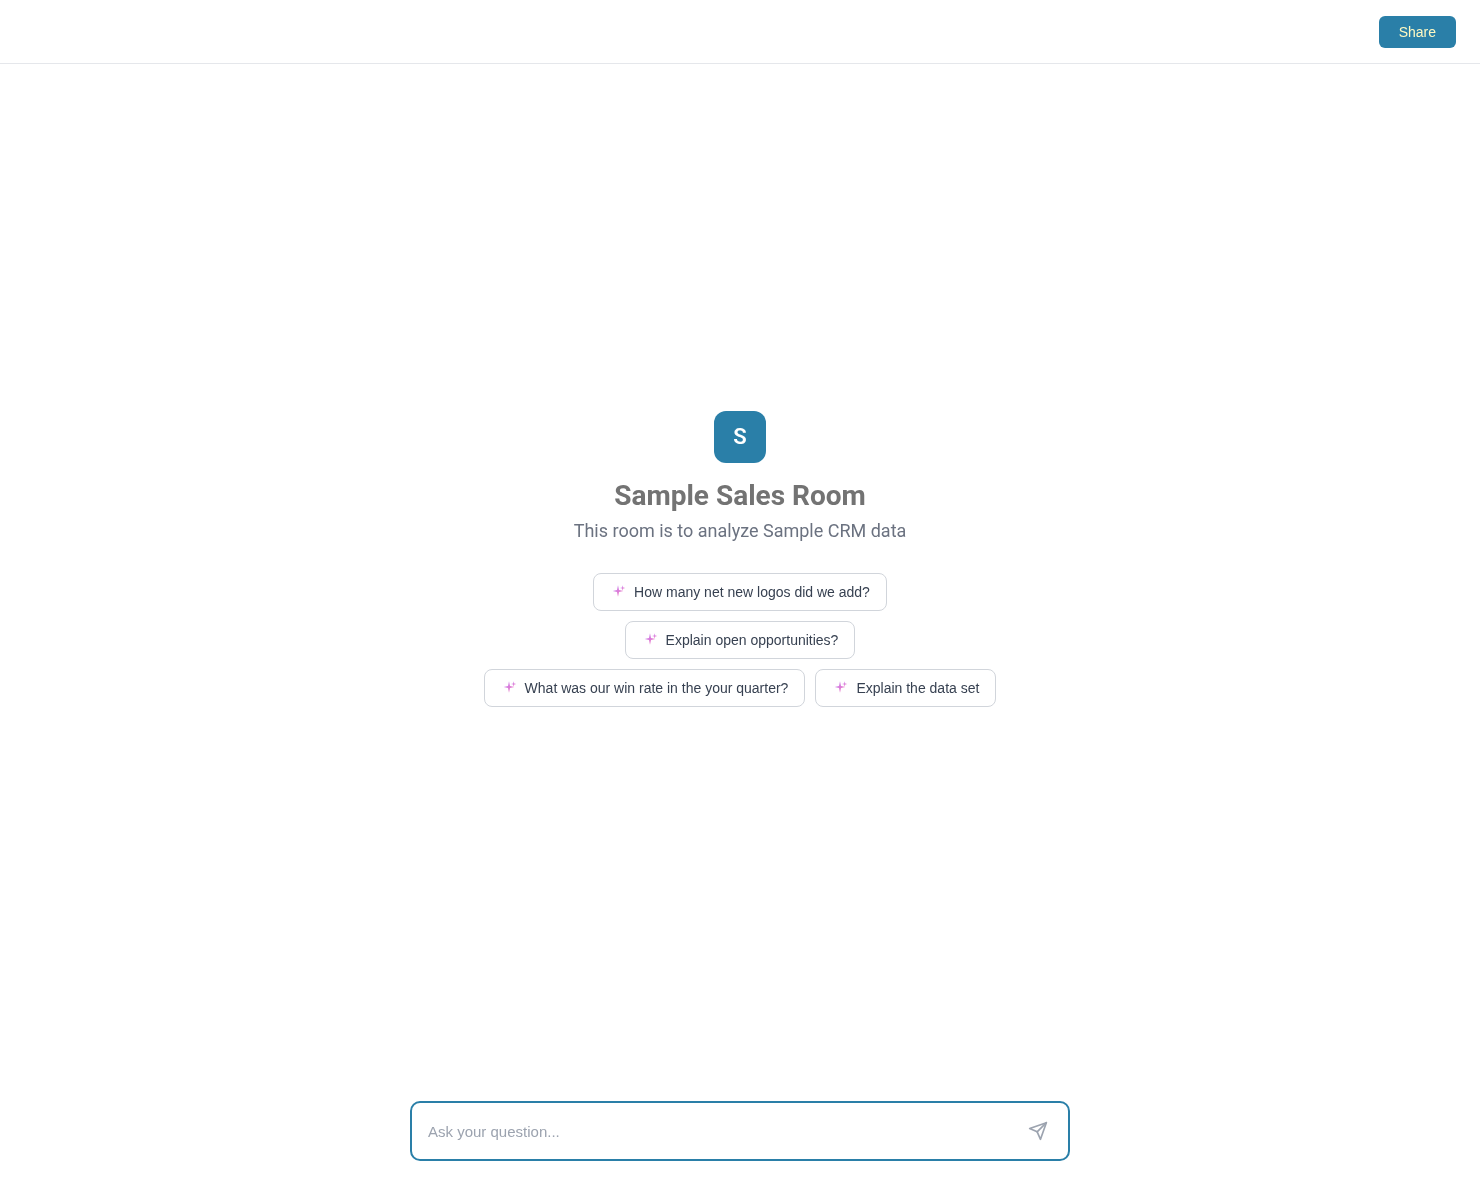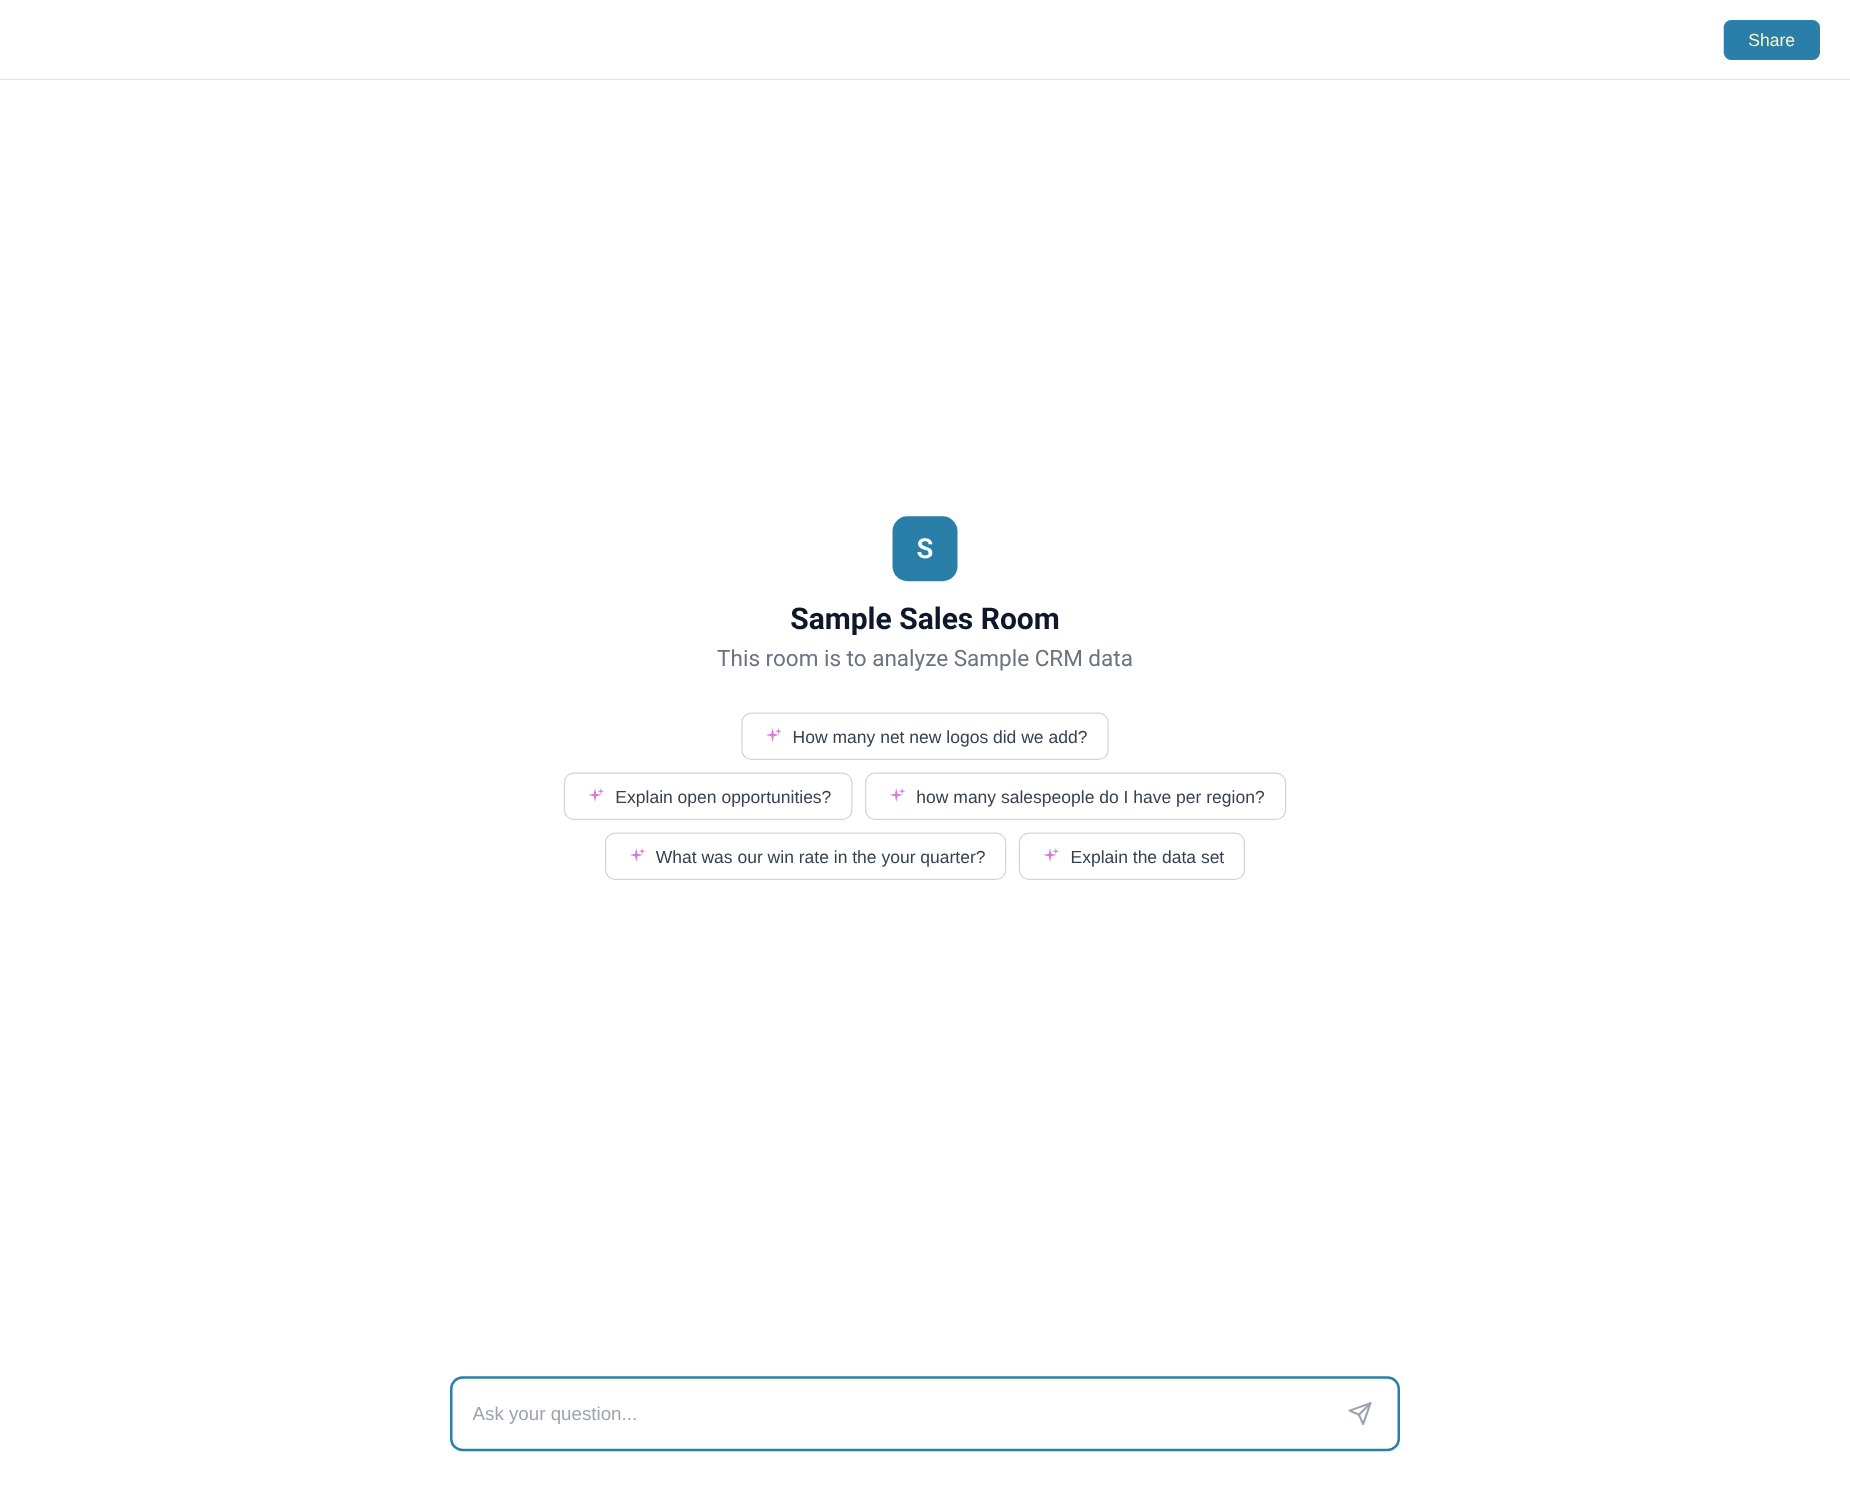--- a/index.html
+++ b/index.html
@@ -59,23 +59,23 @@
       align-items: center;
       justify-content: center;
       color: #ffffff;
       font-size: 22px;
       font-weight: 600;
       margin-bottom: 16px;
     }
 
     
     .room-title {
-      font-size: 24px;
+      font-size: 28px;
       font-weight: 700;
-      color: #0f172a;
+      color: #737373;
       margin-bottom: 8px;
     }
 
     
     .room-subtitle {
       font-size: 18px;
       color: #6b7280;
       margin-bottom: 32px;
     }
 
@@ -115,21 +115,21 @@
       height: 16px;
       flex-shrink: 0;
     }
 
     
     .bottom-bar {
       position: absolute;
       bottom: 32px;
       left: 50%;
       transform: translateX(-50%);
-      width: 760px;
+      width: 660px;
     }
 
     .input-container {
       display: flex;
       align-items: center;
       border: 2px solid #2a7fa8;
       border-radius: 10px;
       padding: 14px 16px;
       background-color: #ffffff;
     }
@@ -199,33 +199,20 @@
           <defs>
             <linearGradient id="sparkle-grad3" x1="0%" y1="0%" x2="100%" y2="100%">
               <stop offset="0%" style="stop-color:#c084fc"></stop>
               <stop offset="100%" style="stop-color:#f472b6"></stop>
             </linearGradient>
           </defs>
           <path d="M12 2L13.5 9L20 10.5L13.5 12L12 19L10.5 12L4 10.5L10.5 9L12 2Z" fill="url(#sparkle-grad3)"></path>
           <path d="M19 2L19.8 5.2L23 6L19.8 6.8L19 10L18.2 6.8L15 6L18.2 5.2L19 2Z" fill="url(#sparkle-grad3)"></path>
         </svg>
         <span>Explain open opportunities?</span>
-      </button>
-      <button class="suggestion-chip">
-        <svg class="sparkle-icon" viewBox="0 0 24 24" fill="none" xmlns="http://www.w3.org/2000/svg">
-          <defs>
-            <linearGradient id="sparkle-grad4" x1="0%" y1="0%" x2="100%" y2="100%">
-              <stop offset="0%" style="stop-color:#c084fc"></stop>
-              <stop offset="100%" style="stop-color:#f472b6"></stop>
-            </linearGradient>
-          </defs>
-          <path d="M12 2L13.5 9L20 10.5L13.5 12L12 19L10.5 12L4 10.5L10.5 9L12 2Z" fill="url(#sparkle-grad4)"></path>
-          <path d="M19 2L19.8 5.2L23 6L19.8 6.8L19 10L18.2 6.8L15 6L18.2 5.2L19 2Z" fill="url(#sparkle-grad4)"></path>
-        </svg>
-        <span>how many salespeople do I have per region?</span>
       </button>
     </div>
 
     <div class="suggestions-row">
       <button class="suggestion-chip">
         <svg class="sparkle-icon" viewBox="0 0 24 24" fill="none" xmlns="http://www.w3.org/2000/svg">
           <defs>
             <linearGradient id="sparkle-grad5" x1="0%" y1="0%" x2="100%" y2="100%">
               <stop offset="0%" style="stop-color:#c084fc"></stop>
               <stop offset="100%" style="stop-color:#f472b6"></stop>

